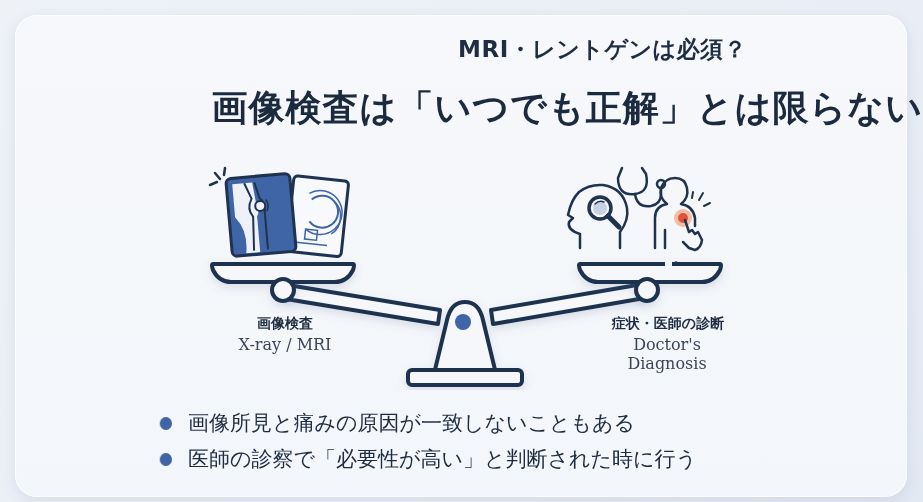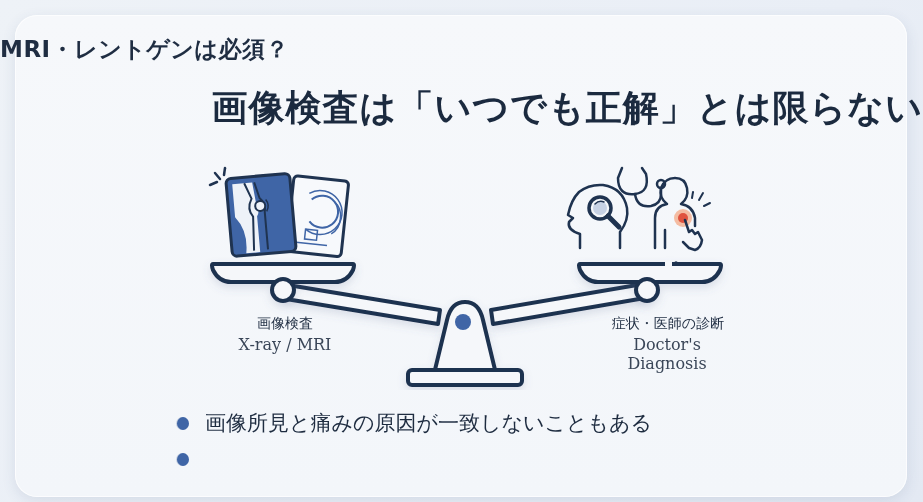--- a/index.html
+++ b/index.html
@@ -11,37 +11,37 @@
     position: relative;
   }
   .card {
     position: absolute; left: 15px; top: 15px; width: 892px; height: 482px;
     background: linear-gradient(180deg, #f6f8fb 0%, #f3f6fa 100%);
     border-radius: 22px;
     box-shadow: 0 4px 14px rgba(60,80,120,0.12), inset 0 0 0 1px rgba(255,255,255,0.7);
   }
   .subtitle {
     position: absolute; left: 0; width: 747px; top: 34px;
-    text-align: left; font-weight: bold; font-size: 23px; letter-spacing: 0.5px;
+    text-align: right; font-weight: bold; font-size: 23px; letter-spacing: 0.5px;
     color: #1f2d42;
   }
   .title {
     position: absolute; left: 0; width: 923px; top: 84px;
     text-align: right; font-weight: bold; font-size: 36px; letter-spacing: 1px;
     color: #1b2a3f;
   }
   .scale { position: absolute; left: 195px; top: 160px; width: 540px; height: 230px; }
   .label-jp {
-    position: absolute; font-weight: normal; font-size: 14px; color: #1f2d42; text-align: center;
+    position: absolute; font-weight: bold; font-size: 14px; color: #1f2d42; text-align: center;
   }
   .label-en {
     position: absolute; font-family: "DejaVu Serif", "Liberation Serif", serif;
     font-size: 16px; color: #3a4658; text-align: center;
   }
-  .bullets { position: absolute; left: 177px; top: 405px; }
+  .bullets { position: absolute; left: 160px; top: 405px; }
   .bullet {
     display: flex; align-items: center; height: 36px;
     font-size: 21px; color: #1e2c40; white-space: nowrap;
   }
   .bullet-dot {
     width: 12px; height: 13px; border-radius: 50%;
     background: #3f65a6; margin-right: 16px; flex: none;
     box-shadow: -1px 0 0 #c9d3e2;
   }
 </style>
@@ -139,14 +139,15 @@
   <div class="label-en" style="left:407px; top:175px; width:130px;">Doctor's Diagnosis</div>
 </div>
 
 <div class="bullets">
   <div class="bullet">
     <span class="bullet-dot"></span>
     <span>画像所見と痛みの原因が一致しないこともある</span>
   </div>
   <div class="bullet">
     <span class="bullet-dot"></span>
+    <span>医師の診察で「必要性が高い」と判断された時に行う</span>
   </div>
 </div>
 
 </body></html>

